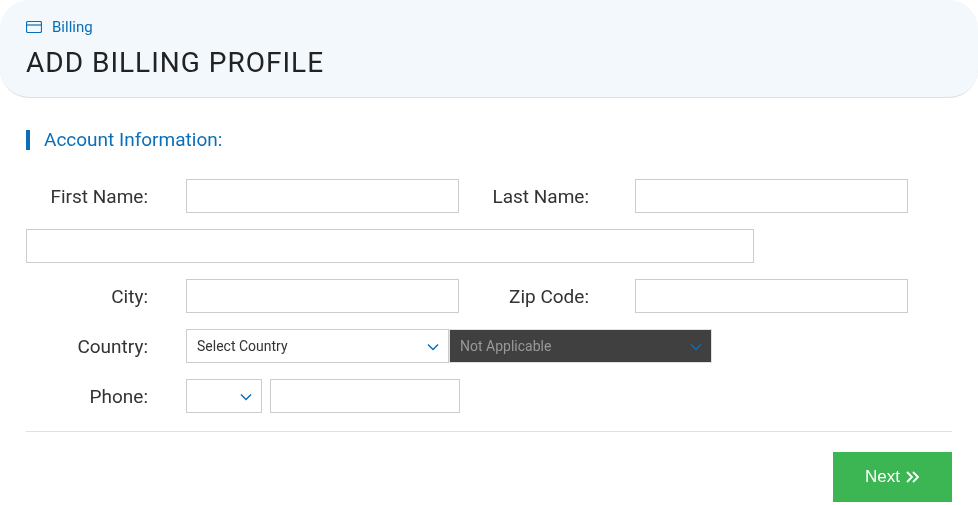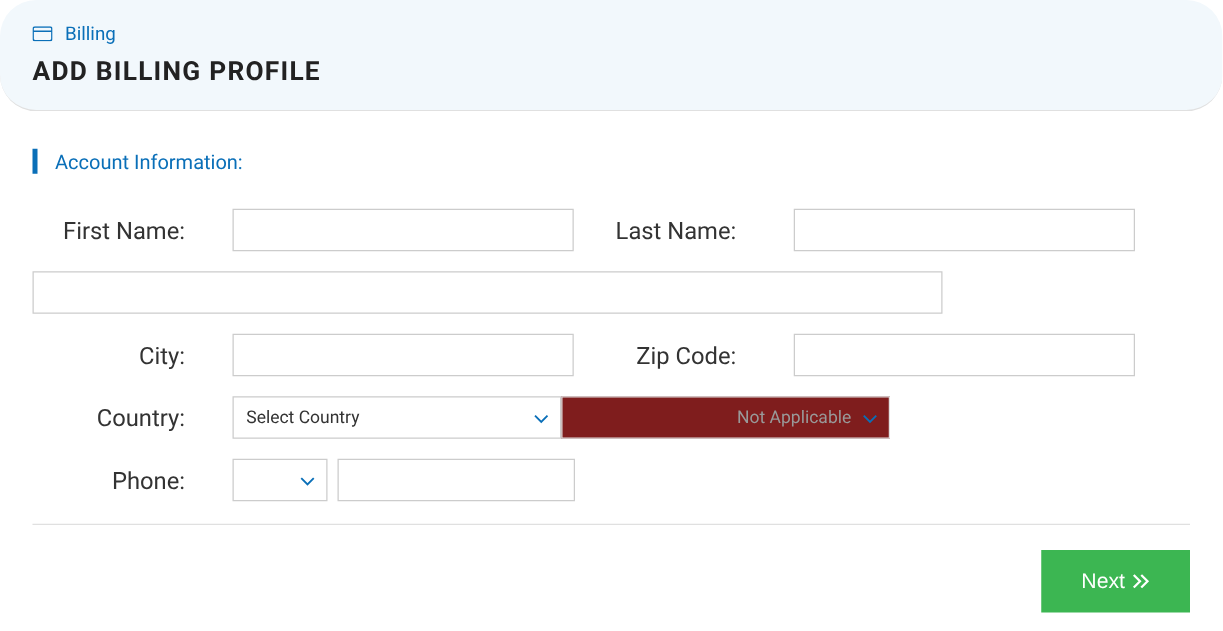--- a/index.html
+++ b/index.html
@@ -29,42 +29,42 @@
     .breadcrumb-link {
       color: #0a6fb8;
       font-size: 15px;
       text-decoration: none;
     }
     .card-icon {
       display: inline-flex;
       align-items: center;
     }
     .page-title {
-      font-size: 21px;
-      font-weight: 700;
+      font-size: 28px;
+      font-weight: 400;
       letter-spacing: 1px;
       color: #222;
     }
     .content {
       padding: 30px 26px 0 26px;
     }
     .section-title {
       display: flex;
       align-items: center;
       gap: 14px;
       margin-bottom: 28px;
     }
     .section-bar {
       width: 4px;
       height: 20px;
       background: #0a6fb8;
     }
     .section-label {
       color: #0a6fb8;
-      font-size: 16px;
+      font-size: 19px;
     }
     .form {
       padding-left: 0;
     }
     .form-row {
       display: flex;
       align-items: center;
       margin-bottom: 16px;
     }
     .field-group {
@@ -105,25 +105,24 @@
       border: 1px solid #ccc;
       background: #fff;
       font-size: 14px;
       padding: 0 30px 0 10px;
       display: flex;
       align-items: center;
       color: #333;
       cursor: pointer;
     }
     .select.disabled {
-      background: #7f1d1d;
+      background: #404040;
       color: #999;
       border-color: #e0e0e0;
       cursor: default;
-      justify-content: flex-end;
     }
     .select-md {
       width: 263px;
     }
     .select-sm {
       width: 76px;
     }
     .chevron {
       position: absolute;
       right: 10px;

